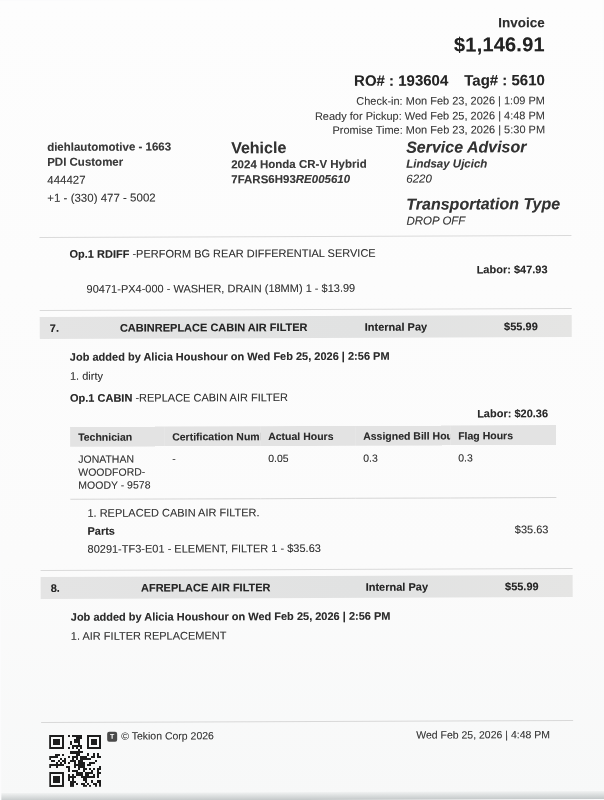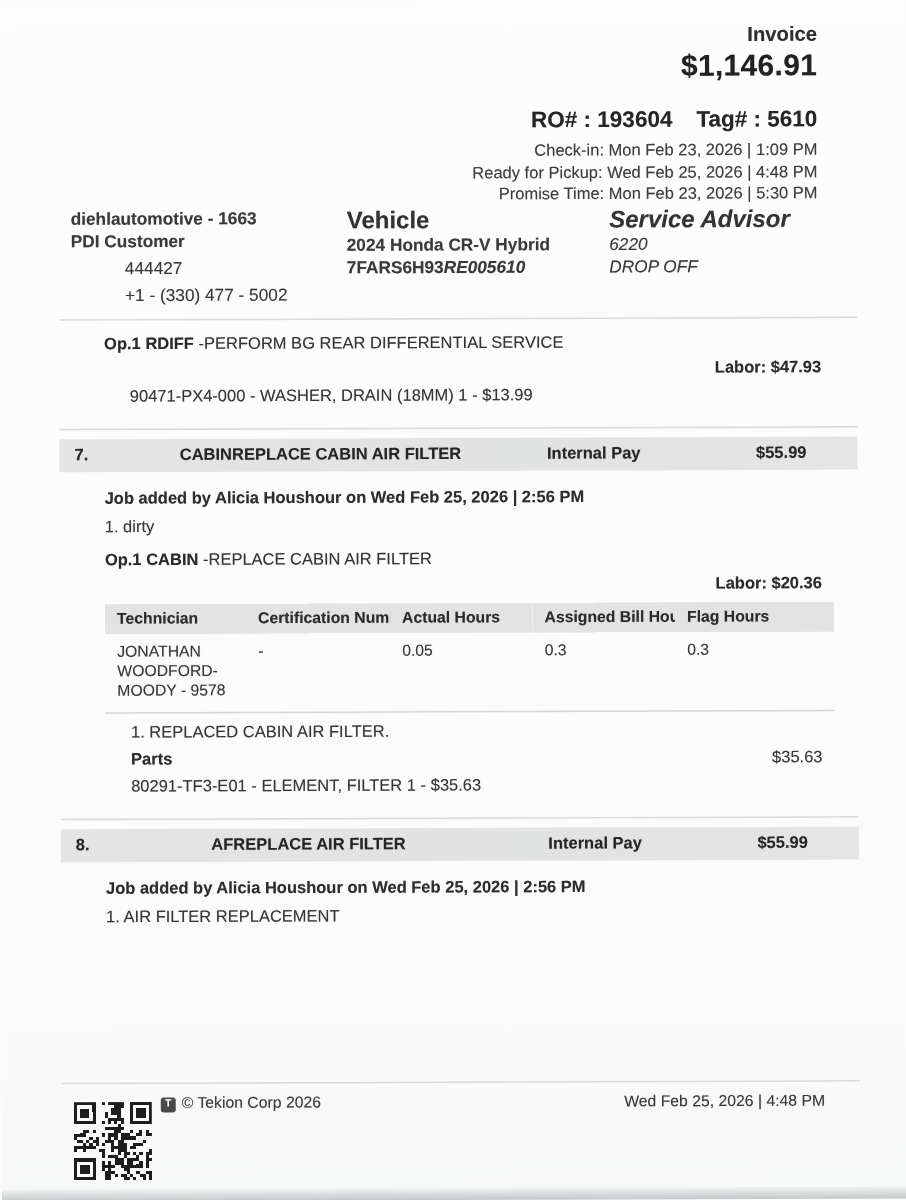--- a/index.html
+++ b/index.html
@@ -29,21 +29,21 @@
   .hdr-ro .sep { display: inline-block; width: 16px; }
   .hdr-dates { margin-top: 4px; }
   .hdr-date { font-size: 11px; line-height: 14.5px; color: #3d3d3d; }
   
   .info-row { display: flex; margin-top: 1px; }
   .col-c { margin-left: 8px; width: 184px; }
   .col-v { width: 175px; }
   .col-a { flex: 1; font-style: italic; }
   .l { font-size: 11.5px; line-height: 15px; color: #3a3a3a; }
   .sb { font-weight: 600; }
-  .mt3 { margin-top: 3px; margin-left: 36px; }
+  .mt3 { margin-top: 3px; }
   .t-head { margin-top: 9px; }
   .vin i { font-style: italic; }
   
   .divider { border-top: 1px solid #dadada; }
   .bar {
     height: 22px; margin-top: 6px;
     background: linear-gradient(90deg, #e4e4e4, #e1e2e2 60%, #e5e5e4);
     display: flex; align-items: center;
     font-size: 11px; font-weight: 700; color: #262626;
   }
@@ -121,21 +121,23 @@
         <div class="l mt3">444427</div>
         <div class="l mt3">+1 - (330) 477 - 5002</div>
       </div>
       <div class="col-v">
         <h4>Vehicle</h4>
         <div class="l sb">2024 Honda CR-V Hybrid</div>
         <div class="l sb vin"><span>7FARS6H93</span><i>RE005610</i></div>
       </div>
       <div class="col-a">
         <h4>Service Advisor</h4>
+        <div class="l sb">Lindsay Ujcich</div>
         <div class="l">6220</div>
+        <h4 class="t-head">Transportation Type</h4>
         <div class="l">DROP OFF</div>
       </div>
     </section>
 
     <div class="divider" style="margin-top:7px"></div>
 
     <section class="op-sec pad-b">
       <div class="op-line"><b>Op.1 RDIFF</b><span> -PERFORM BG REAR DIFFERENTIAL SERVICE</span></div>
       <div class="labor-line">Labor: $47.93</div>
       <div class="part-line">90471-PX4-000 - WASHER, DRAIN (18MM) 1 - $13.99</div>

